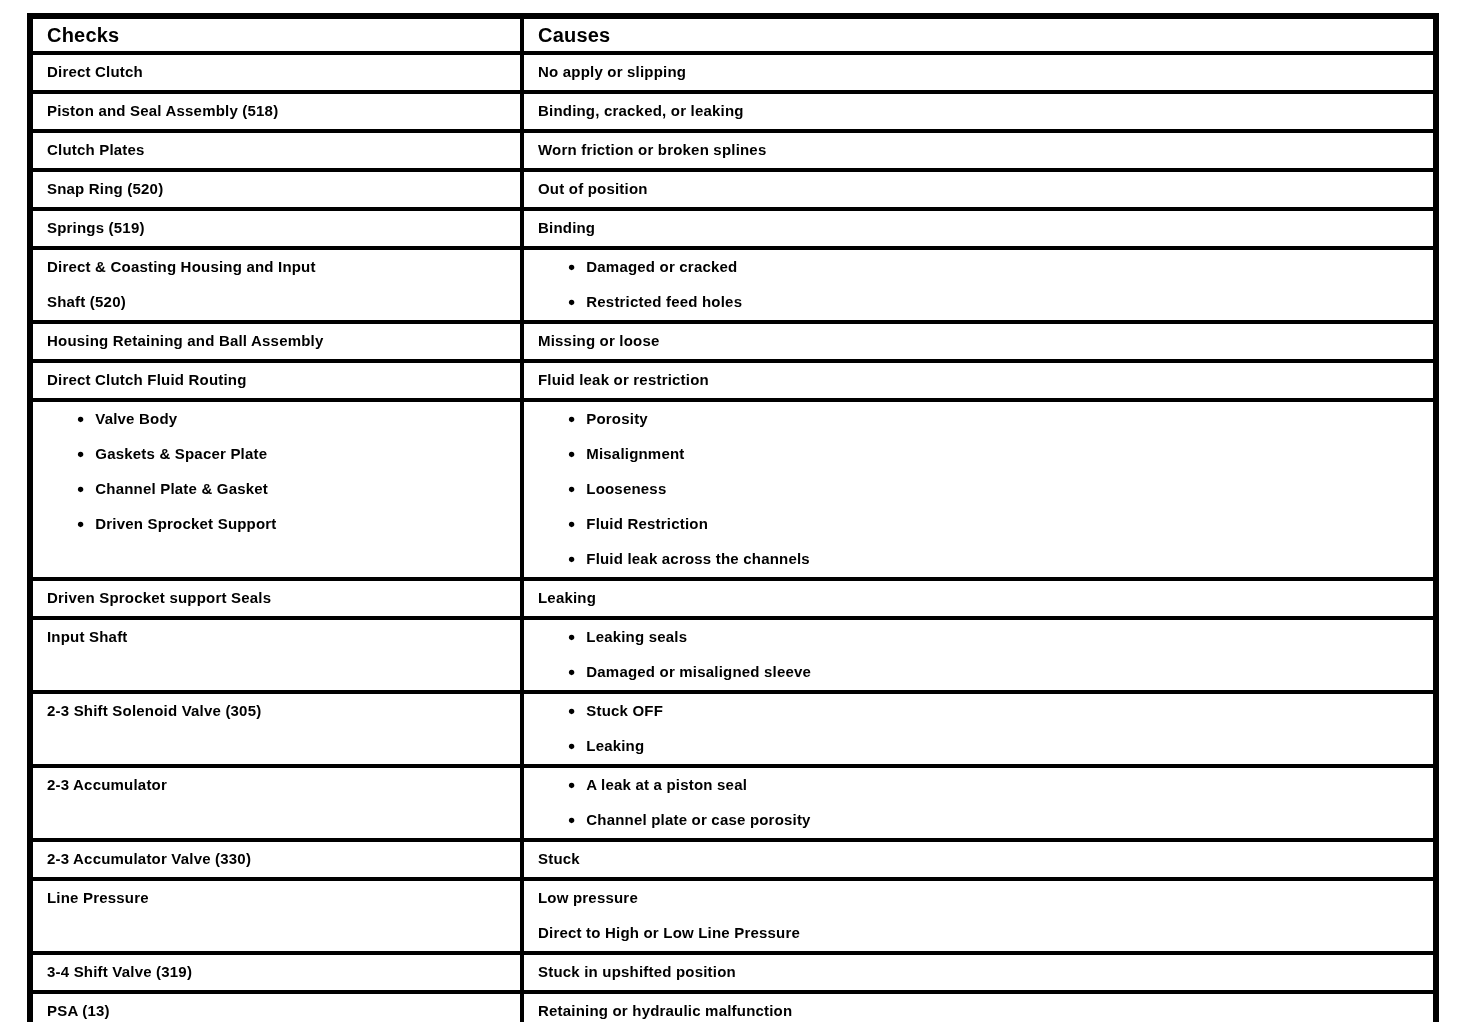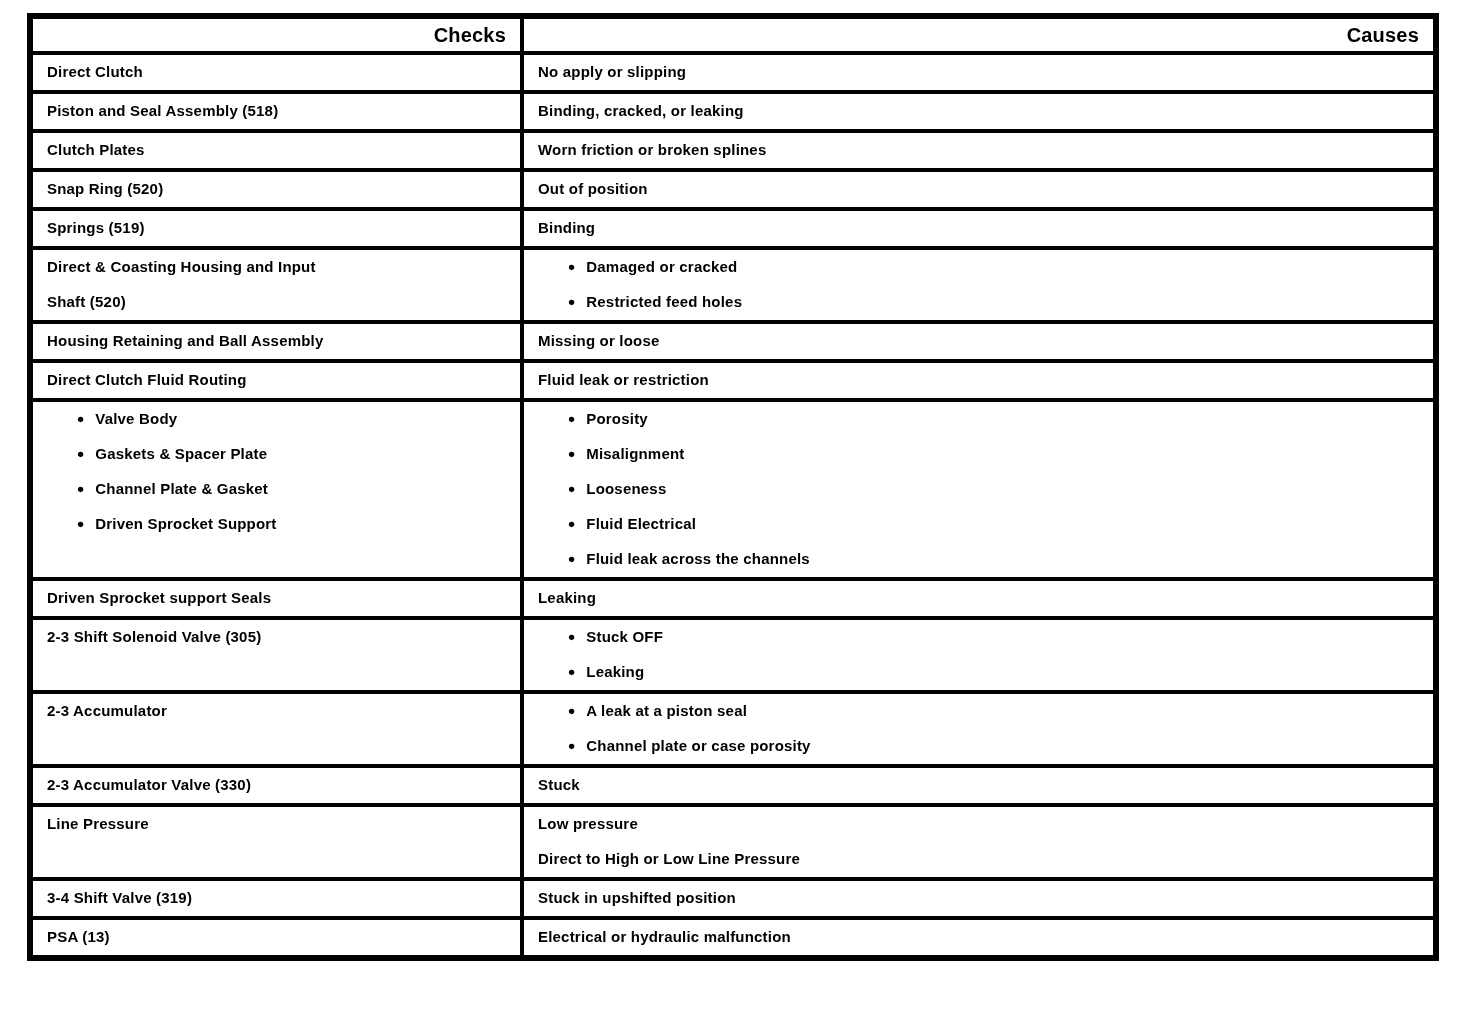--- a/index.html
+++ b/index.html
@@ -30,21 +30,21 @@
   table.diag-table td {
     border: 4px solid #000000;
     vertical-align: top;
     padding: 6px 14px 7px 14px;
     font-size: 15px;
     font-weight: 700;
     line-height: 22px;
     letter-spacing: 0.2px;
   }
   table.diag-table th {
-    text-align: right;
+    text-align: left;
     padding-top: 5px;
     padding-bottom: 5px;
     font-size: 20px;
   }
   .cell-line + .cell-line,
   .bullet-item + .bullet-item,
   .cell-line + .bullet-item {
     margin-top: 13px;
   }
   .bullet-item {
@@ -144,30 +144,39 @@
           <td>
             <div class="bullet-item"><span class="bullet-glyph">●</span><span class="bullet-text">Valve Body</span></div>
             <div class="bullet-item"><span class="bullet-glyph">●</span><span class="bullet-text">Gaskets &amp; Spacer Plate</span></div>
             <div class="bullet-item"><span class="bullet-glyph">●</span><span class="bullet-text">Channel Plate &amp; Gasket</span></div>
             <div class="bullet-item"><span class="bullet-glyph">●</span><span class="bullet-text">Driven Sprocket Support</span></div>
           </td>
           <td>
             <div class="bullet-item"><span class="bullet-glyph">●</span><span class="bullet-text">Porosity</span></div>
             <div class="bullet-item"><span class="bullet-glyph">●</span><span class="bullet-text">Misalignment</span></div>
             <div class="bullet-item"><span class="bullet-glyph">●</span><span class="bullet-text">Looseness</span></div>
-            <div class="bullet-item"><span class="bullet-glyph">●</span><span class="bullet-text">Fluid Electrical</span></div>
+            <div class="bullet-item"><span class="bullet-glyph">●</span><span class="bullet-text">Fluid Restriction</span></div>
             <div class="bullet-item"><span class="bullet-glyph">●</span><span class="bullet-text">Fluid leak across the channels</span></div>
           </td>
         </tr>
         <tr>
           <td>
             <div class="cell-line">Driven Sprocket support Seals</div>
           </td>
           <td>
             <div class="cell-line">Leaking</div>
+          </td>
+        </tr>
+        <tr>
+          <td>
+            <div class="cell-line">Input Shaft</div>
+          </td>
+          <td>
+            <div class="bullet-item"><span class="bullet-glyph">●</span><span class="bullet-text">Leaking seals</span></div>
+            <div class="bullet-item"><span class="bullet-glyph">●</span><span class="bullet-text">Damaged or misaligned sleeve</span></div>
           </td>
         </tr>
         <tr>
           <td>
             <div class="cell-line">2-3 Shift Solenoid Valve (305)</div>
           </td>
           <td>
             <div class="bullet-item"><span class="bullet-glyph">●</span><span class="bullet-text">Stuck OFF</span></div>
             <div class="bullet-item"><span class="bullet-glyph">●</span><span class="bullet-text">Leaking</span></div>
           </td>
@@ -204,18 +213,18 @@
           </td>
           <td>
             <div class="cell-line">Stuck in upshifted position</div>
           </td>
         </tr>
         <tr>
           <td>
             <div class="cell-line">PSA (13)</div>
           </td>
           <td>
-            <div class="cell-line">Electrical or hydraulic malfunction</div>
+            <div class="cell-line">Retaining or hydraulic malfunction</div>
           </td>
         </tr>
       </tbody>
   </table>
 </div>
 
 </body></html>

